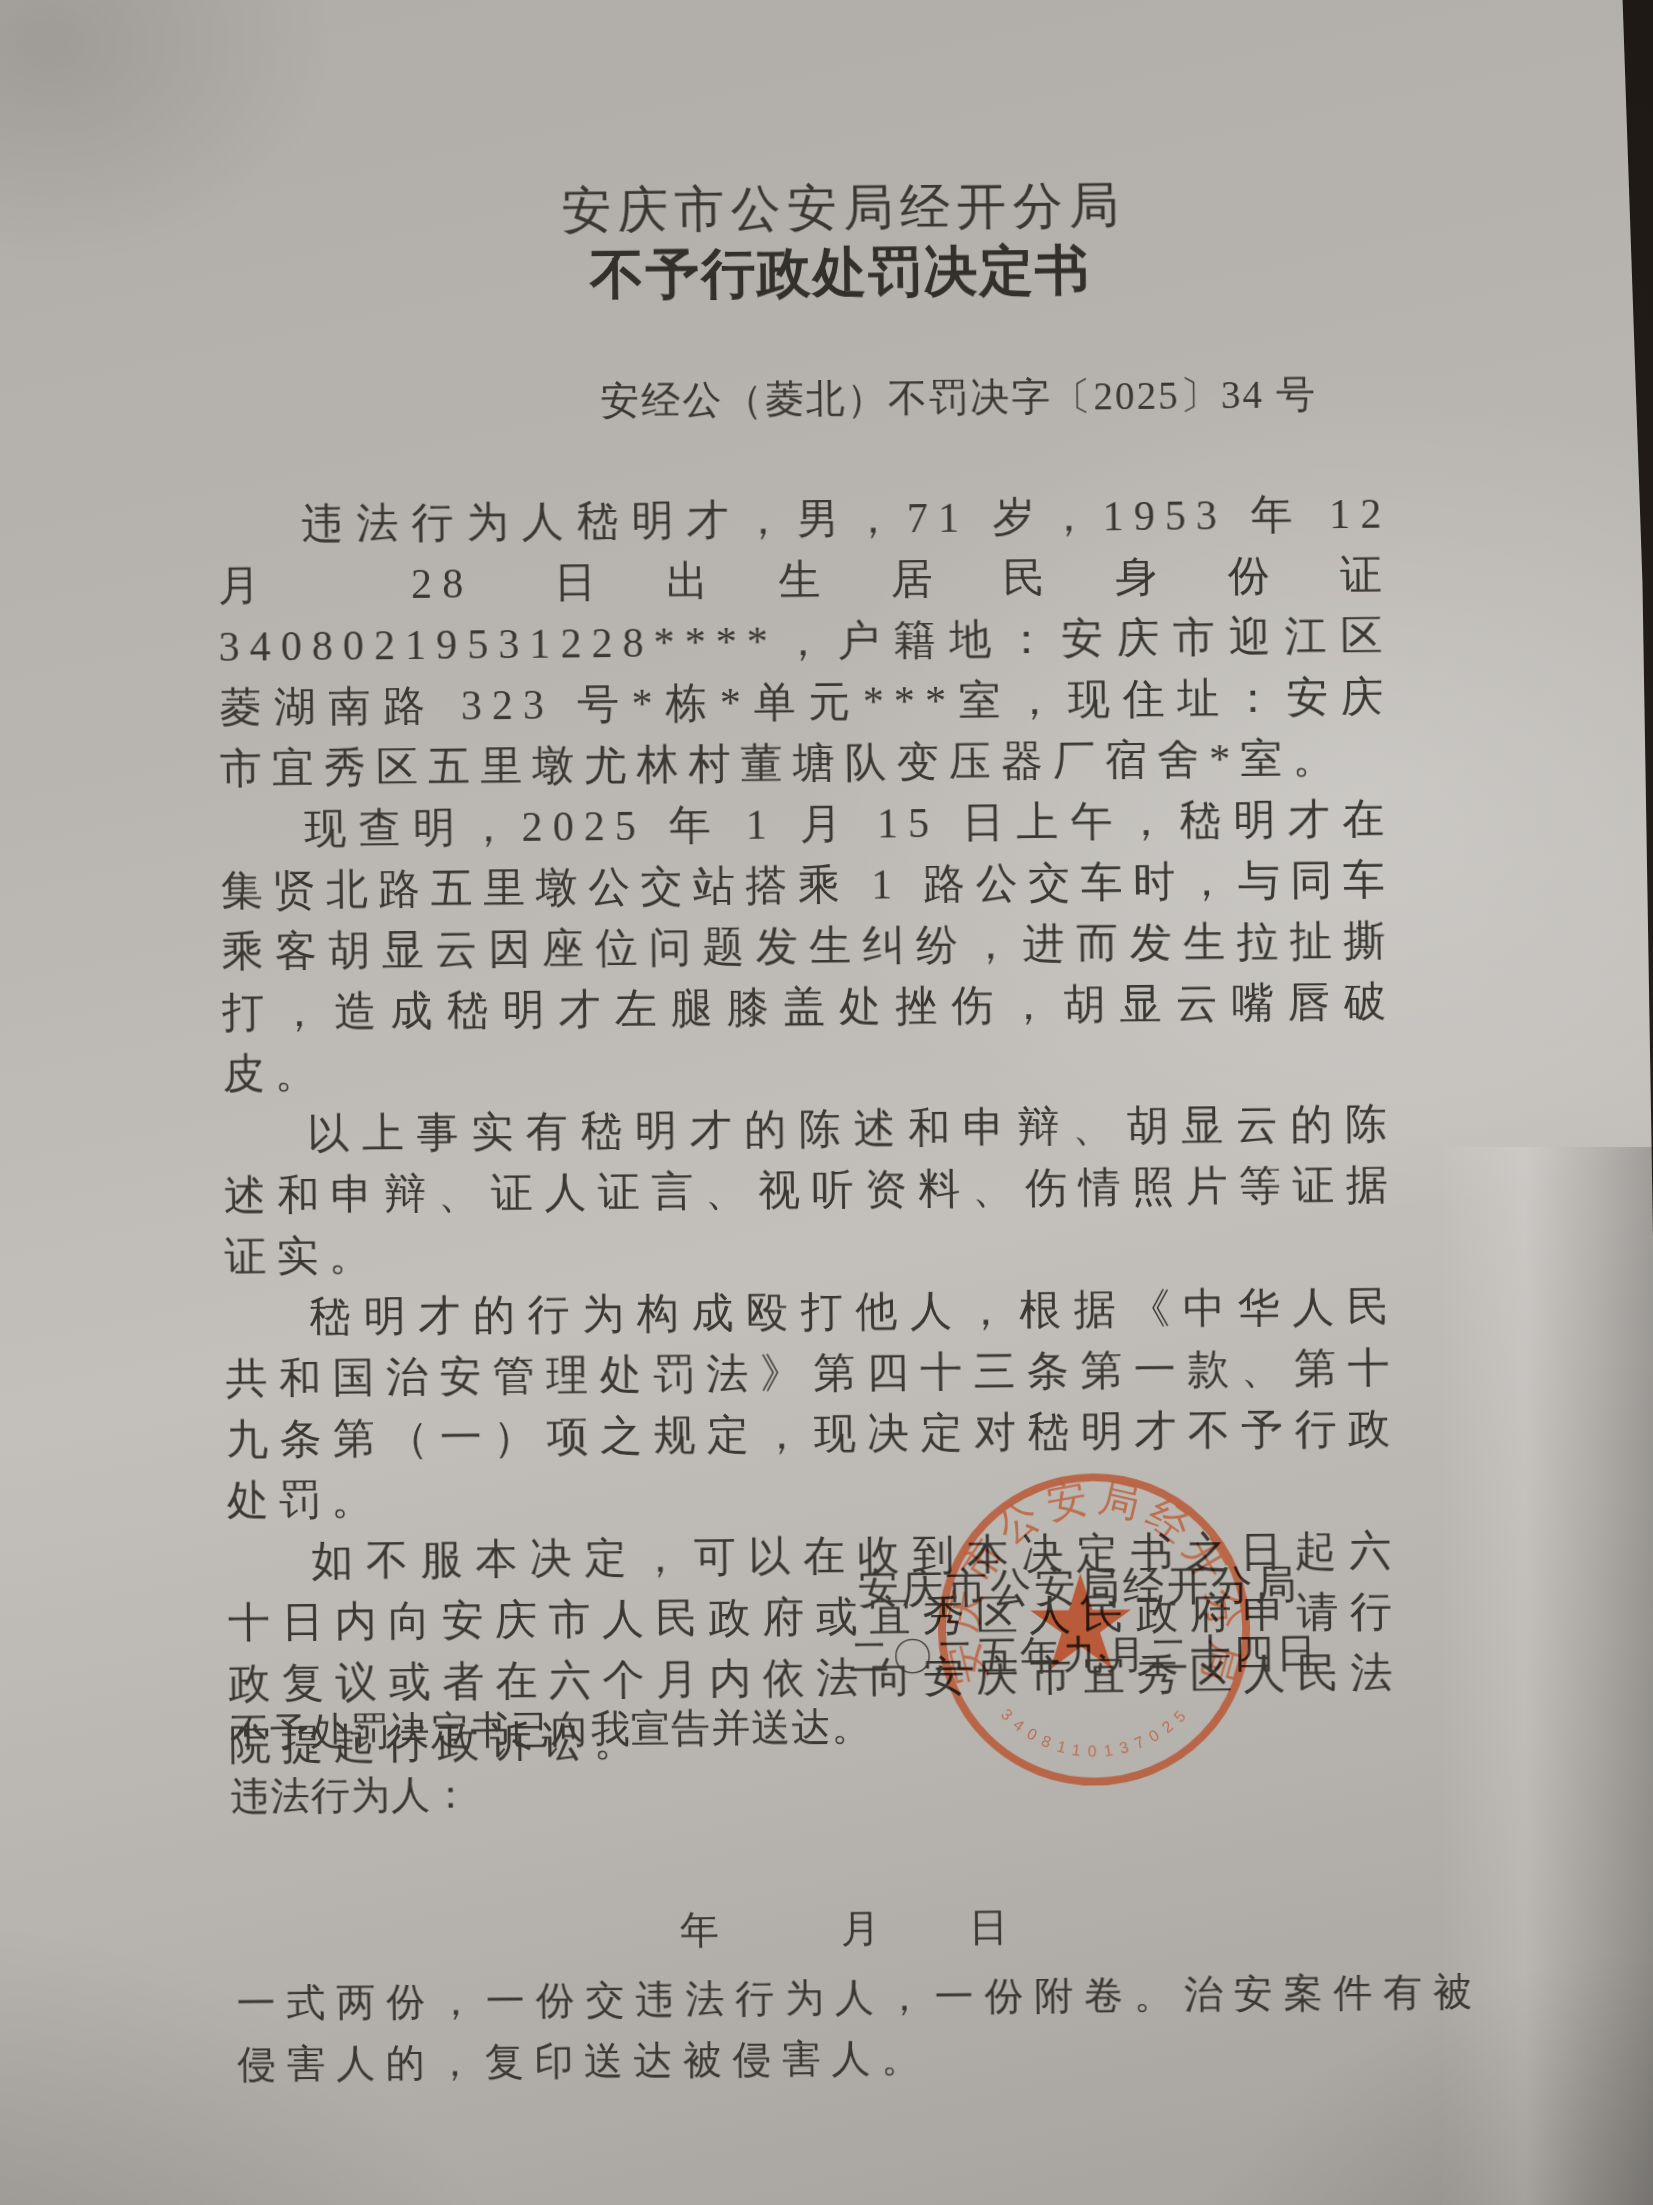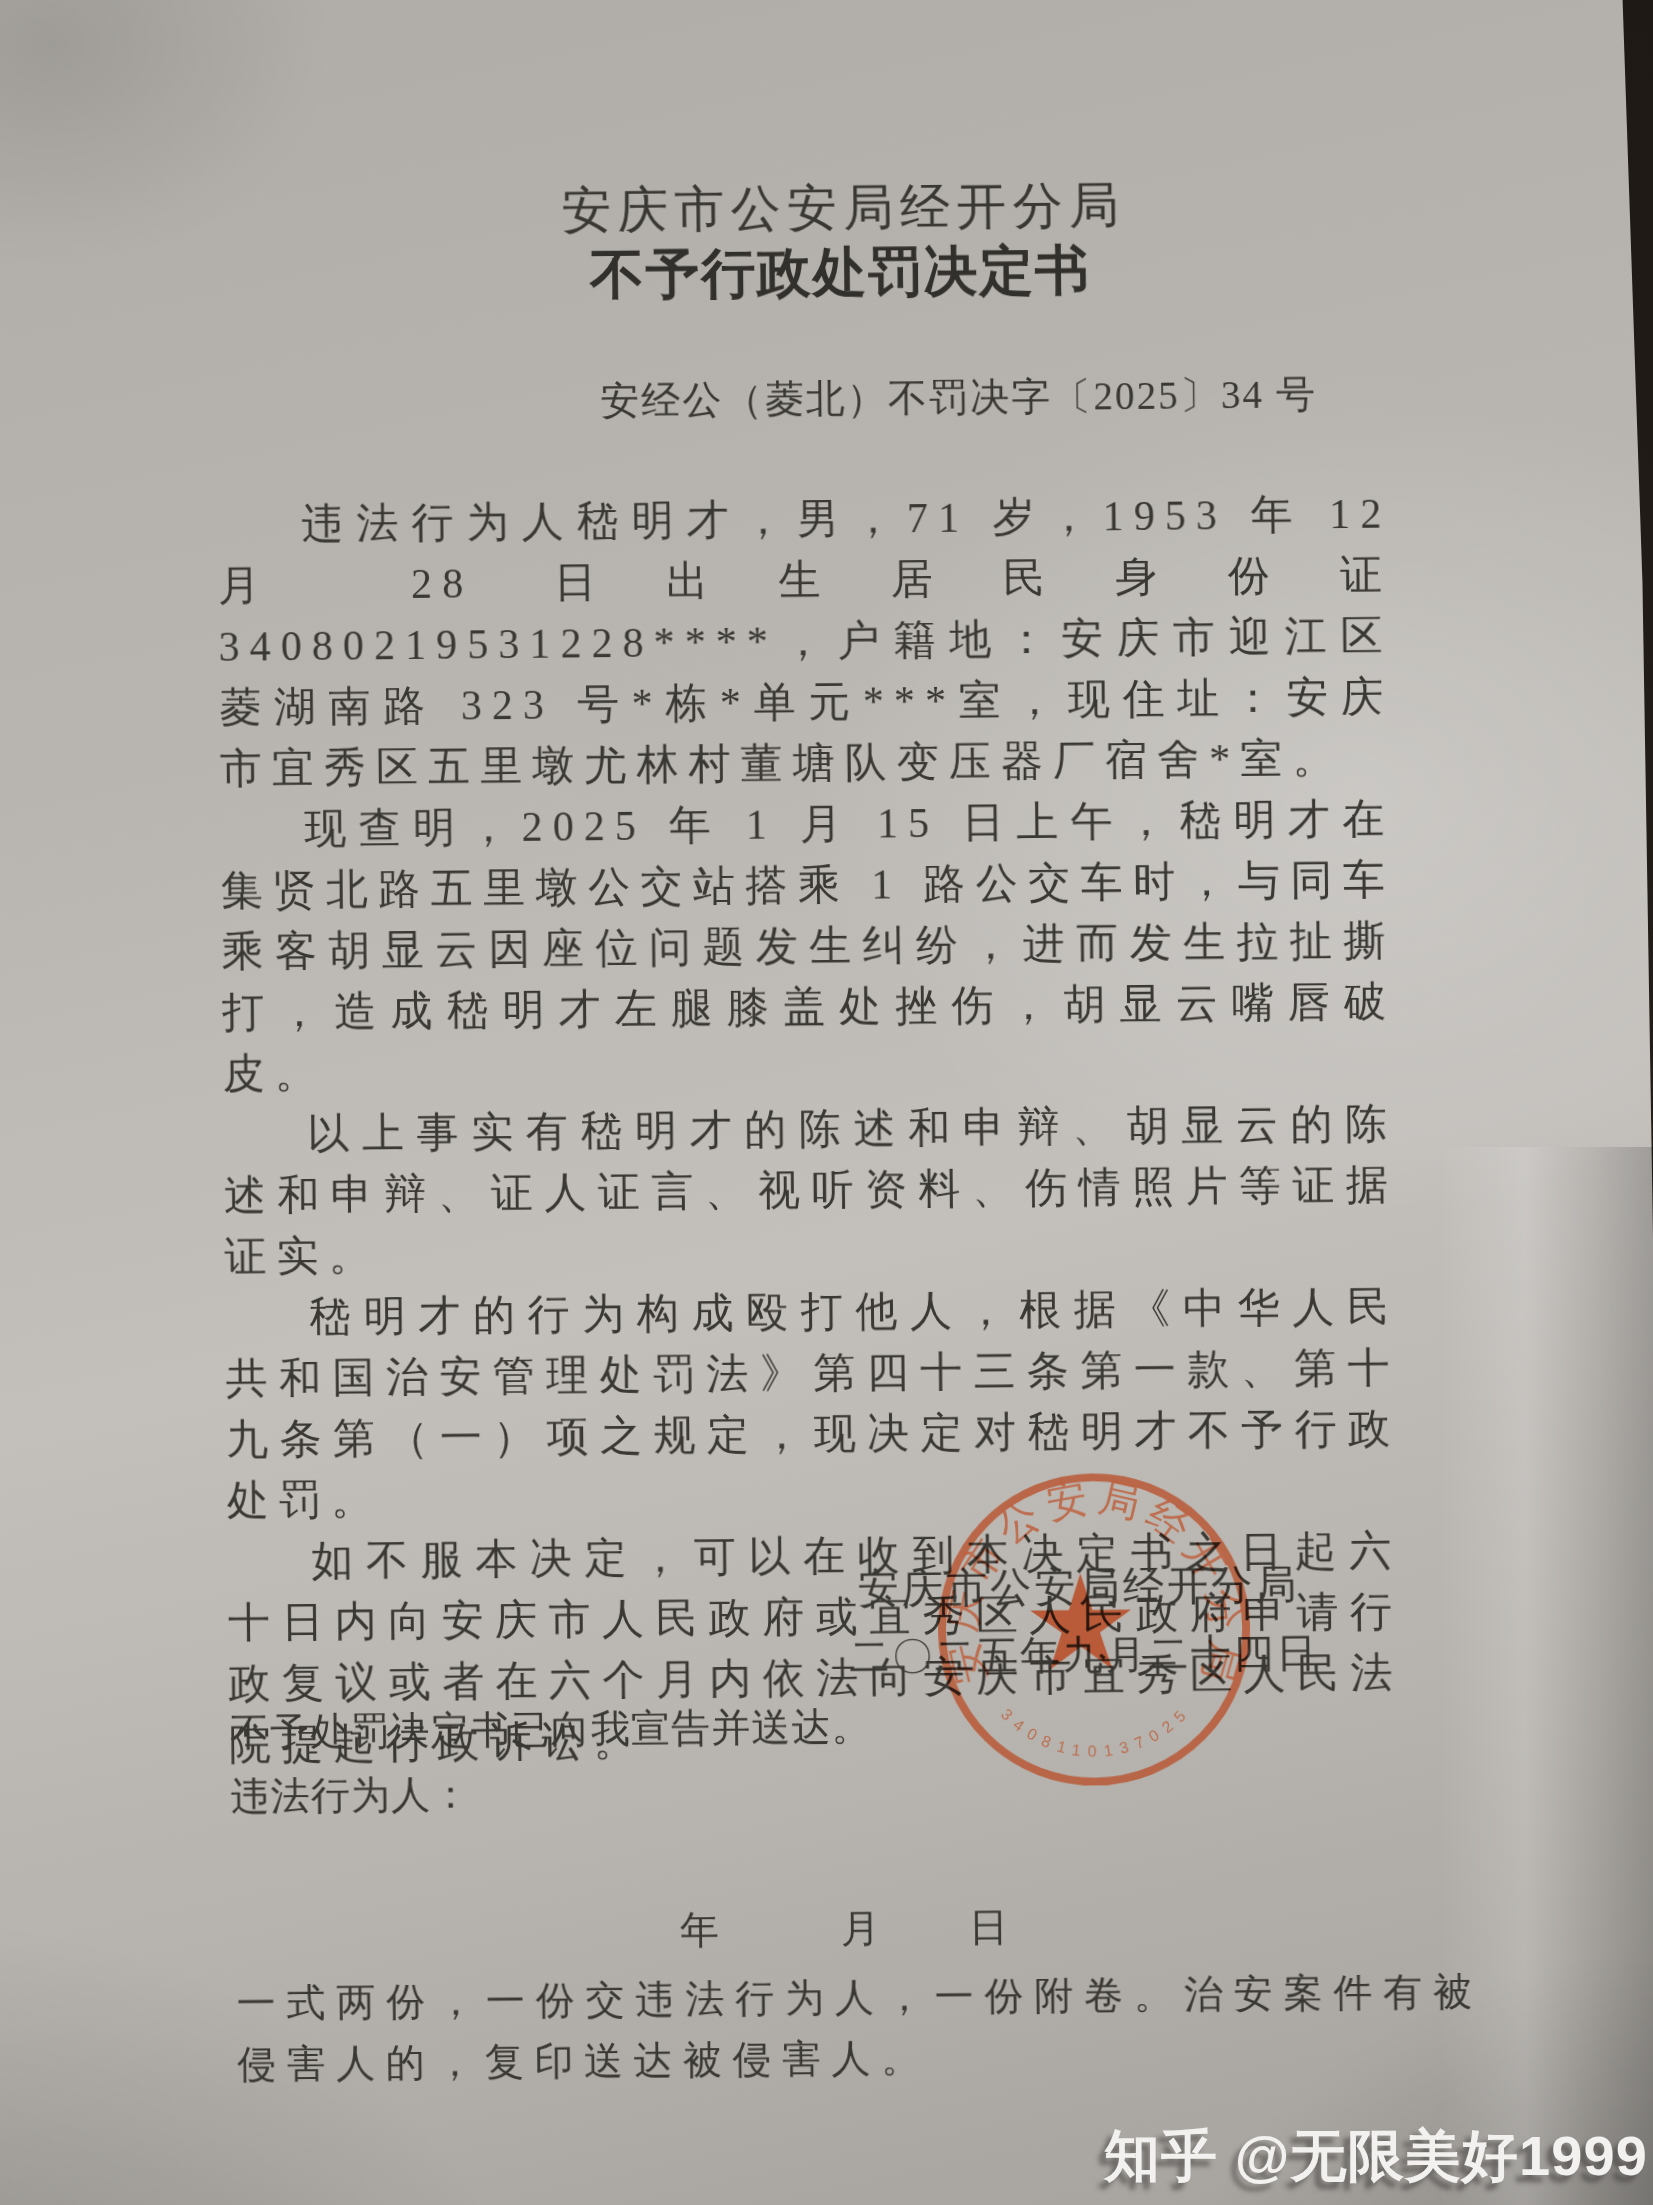--- a/index.html
+++ b/index.html
@@ -108,15 +108,14 @@
       <text font-size="76" letter-spacing="14" fill="#bd5730" opacity="0.82" font-family="Liberation Serif, DejaVu Serif, serif">
         <textPath href="#sealRingArc" startOffset="10">安庆市公安局经开分局</textPath>
       </text>
       <text font-size="30" letter-spacing="15" fill="#bd5730" opacity="0.8" font-family="Liberation Sans, DejaVu Sans, sans-serif">
         <textPath href="#sealCodeArc" startOffset="62">3408110137025</textPath>
       </text>
     </svg>
 
   </div>
 
-  <div class="watermark">知乎 @无限美好1999</div>
 </div>
 
 
 </body></html>

